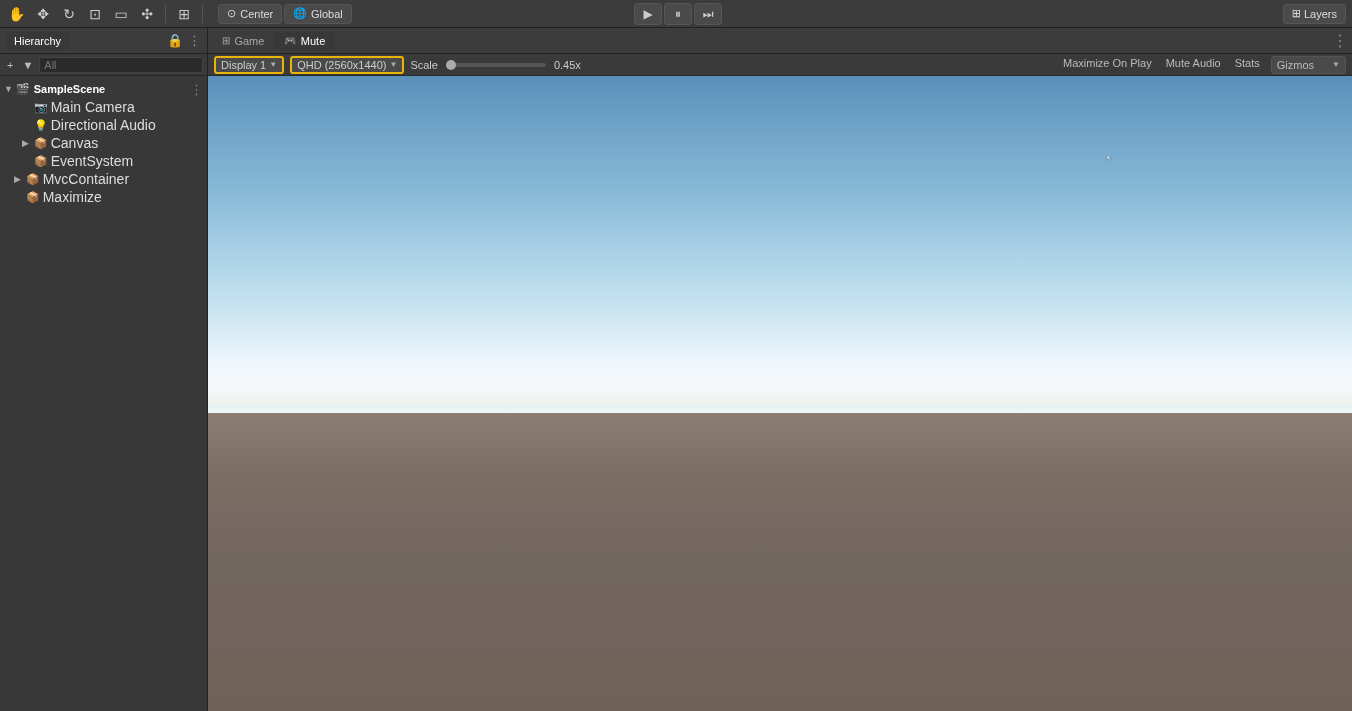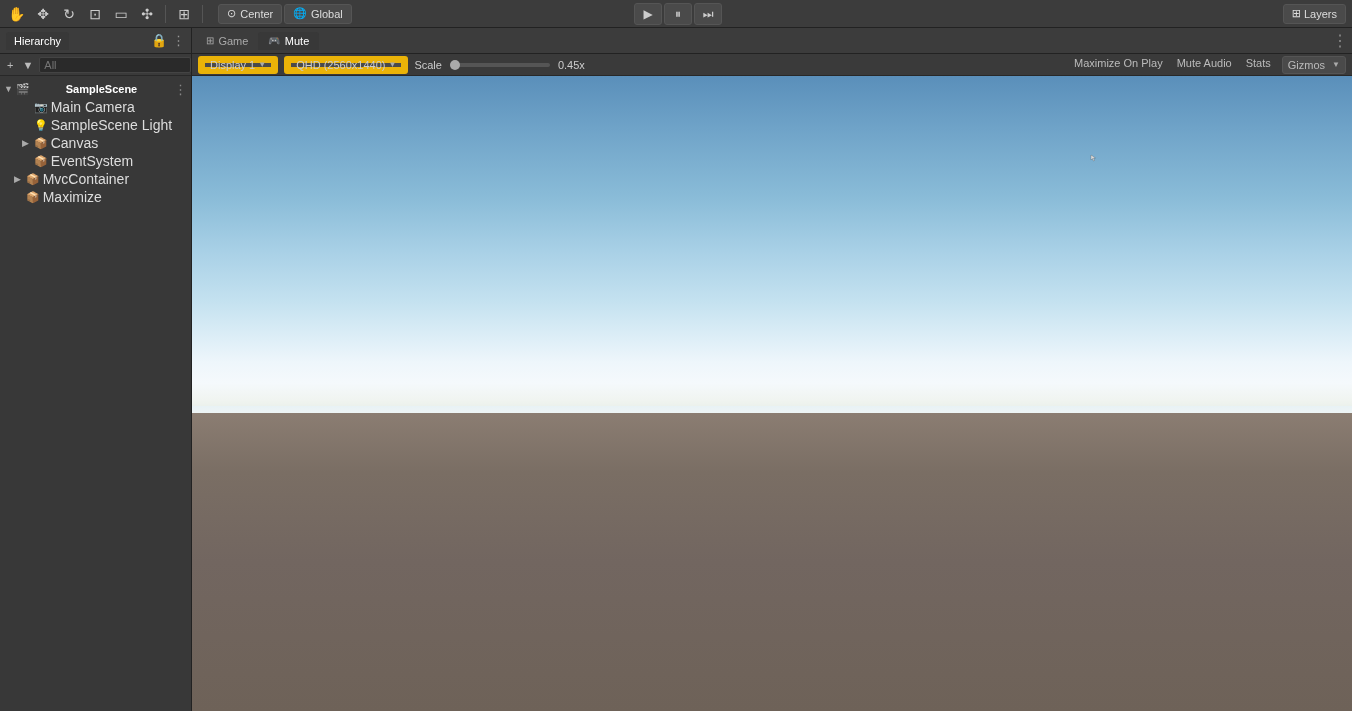--- a/index.html
+++ b/index.html
@@ -86,21 +86,21 @@
     }
 
     
     .panel-row {
       display: flex;
       height: 683px;
     }
 
     
     .hierarchy-panel {
-      width: 192px;
+      width: 208px;
       background: #383838;
       border-right: 1px solid #222;
       display: flex;
       flex-direction: column;
       flex-shrink: 0;
     }
     .panel-header {
       height: 26px;
       background: #3c3c3c;
       display: flex;
@@ -176,21 +176,20 @@
       color: #b8b8b8;
     }
     .item-label {
       font-size: 14px;
       color: #ddd;
     }
     .scene-root {
       font-size: 11px;
       color: #fff;
       font-weight: bold;
-      margin-left: 32px;
     }
     .three-dots {
       margin-left: auto;
       margin-right: 4px;
       font-size: 13px;
       color: #888;
     }
 
     
     .main-view {
@@ -237,21 +236,21 @@
       display: flex;
       align-items: center;
       padding: 0 6px;
       border-bottom: 1px solid #282828;
       gap: 6px;
     }
     .game-dropdown {
       display: flex;
       align-items: center;
       background: #4a4a4a;
-      border: 7px solid #eab308;
+      border: 2px solid #eab308;
       border-radius: 3px;
       padding: 1px 5px;
       font-size: 11px;
       color: #ccc;
       cursor: pointer;
       gap: 3px;
       height: 18px;
     }
     .dropdown-arrow { font-size: 8px; color: #aaa; }
     .scale-container {
@@ -284,21 +283,21 @@
     }
     .game-toolbar-btn {
       font-size: 11px;
       color: #bbb;
       cursor: pointer;
       padding: 1px 3px;
     }
     .gizmos-btn {
       display: flex;
       align-items: center;
-      gap: 7px;
+      gap: 18px;
       font-size: 11px;
       color: #bbb;
       cursor: pointer;
       background: #4a4a4a;
       border: 1px solid #555;
       border-radius: 3px;
       padding: 1px 5px;
       height: 18px;
     }
 
@@ -440,21 +439,21 @@
 
       <div class="scene-item" style="padding-left:22px;">
         <span class="expand-arrow"> </span>
         <span class="scene-icon" style="margin-right:3px;">📷</span>
         <span class="item-label">Main Camera</span>
       </div>
 
       <div class="scene-item" style="padding-left:22px;">
         <span class="expand-arrow"> </span>
         <span class="scene-icon" style="margin-right:3px;">💡</span>
-        <span class="item-label">SampleScene Light</span>
+        <span class="item-label">Directional Audio</span>
       </div>
 
       <div class="scene-item" style="padding-left:22px;">
         <span class="expand-arrow">▶</span>
         <span class="scene-icon" style="margin-right:3px;">📦</span>
         <span class="item-label">Canvas</span>
       </div>
 
       <div class="scene-item" style="padding-left:22px;">
         <span class="expand-arrow"> </span>

